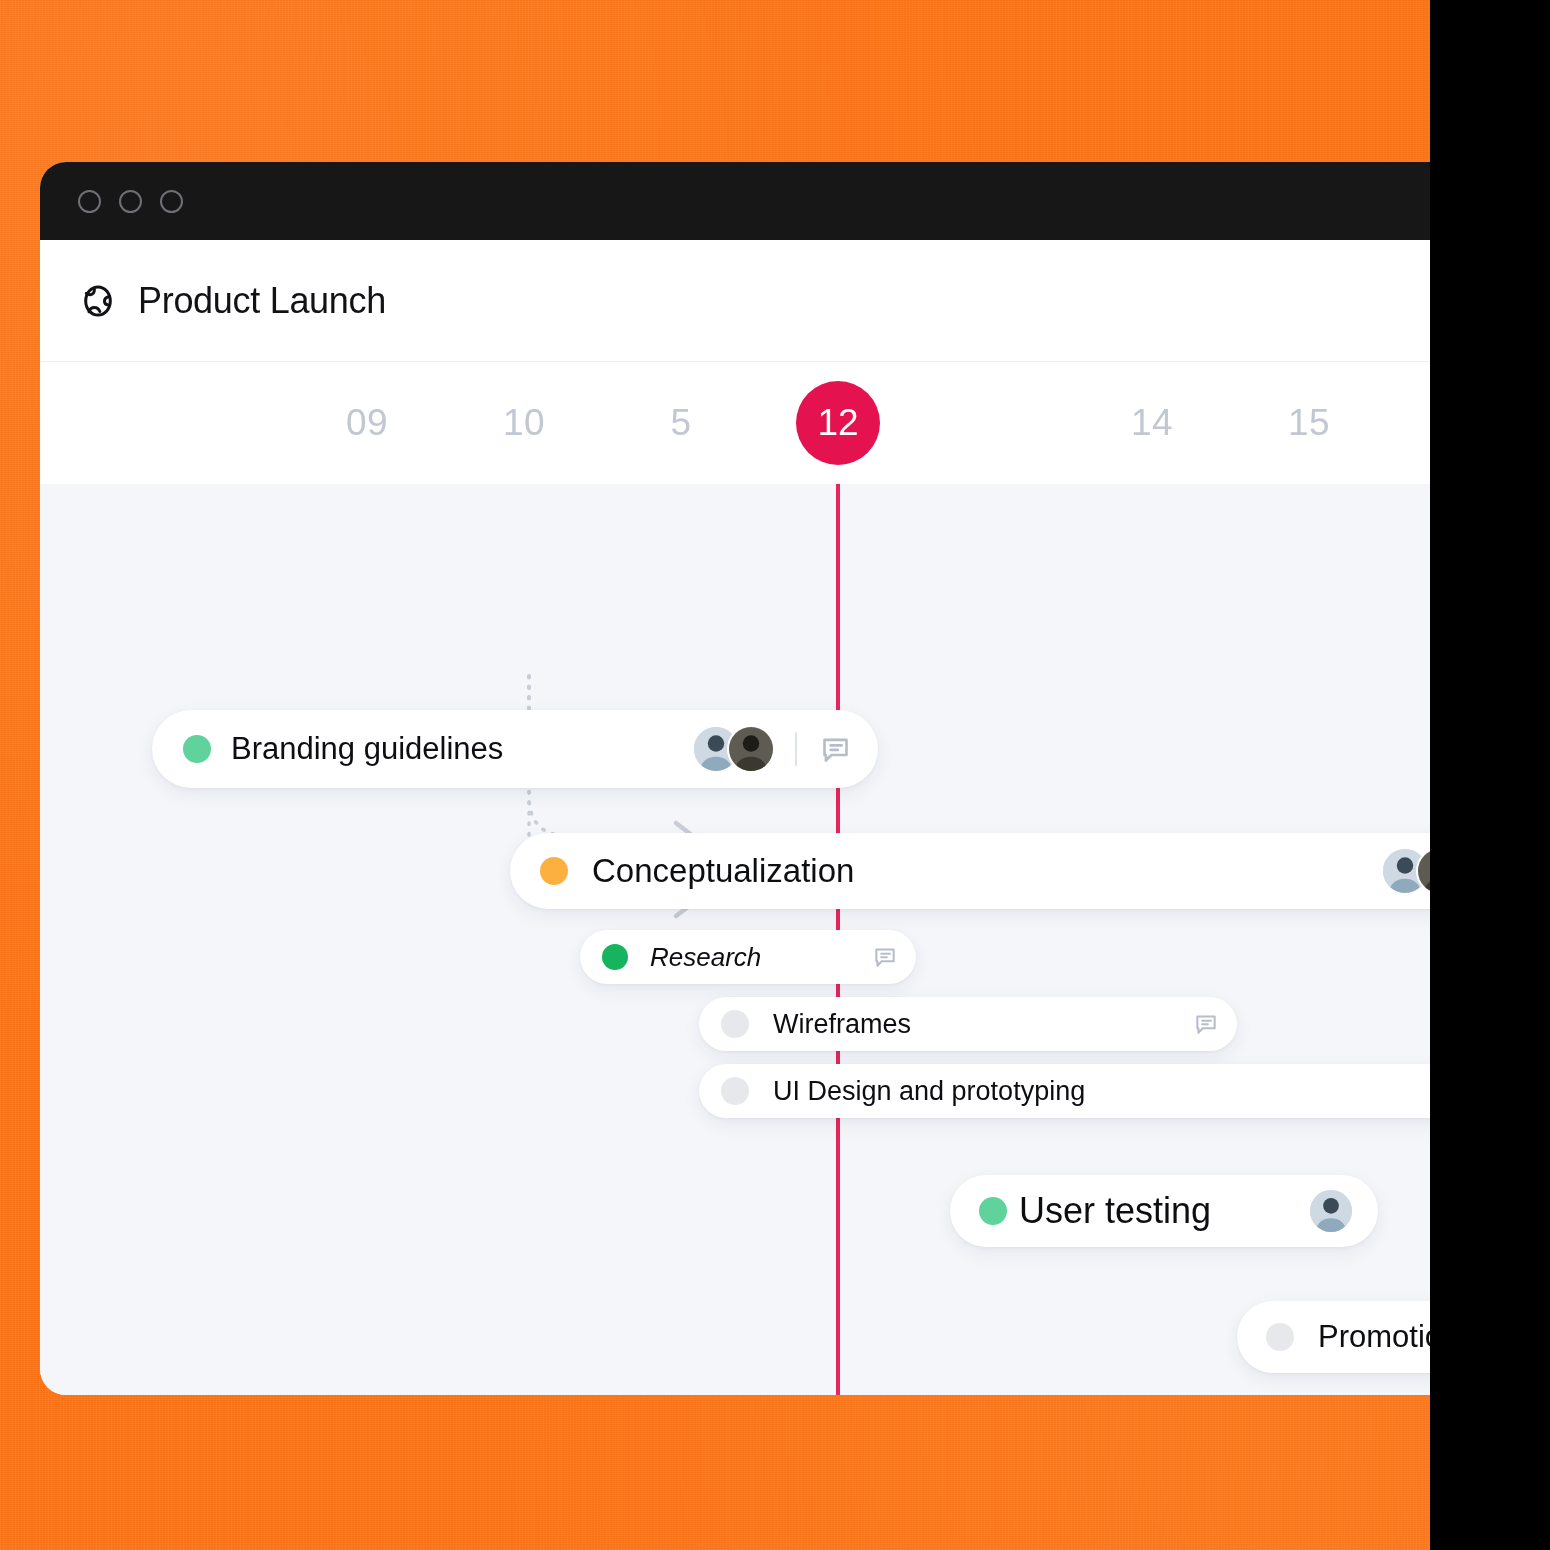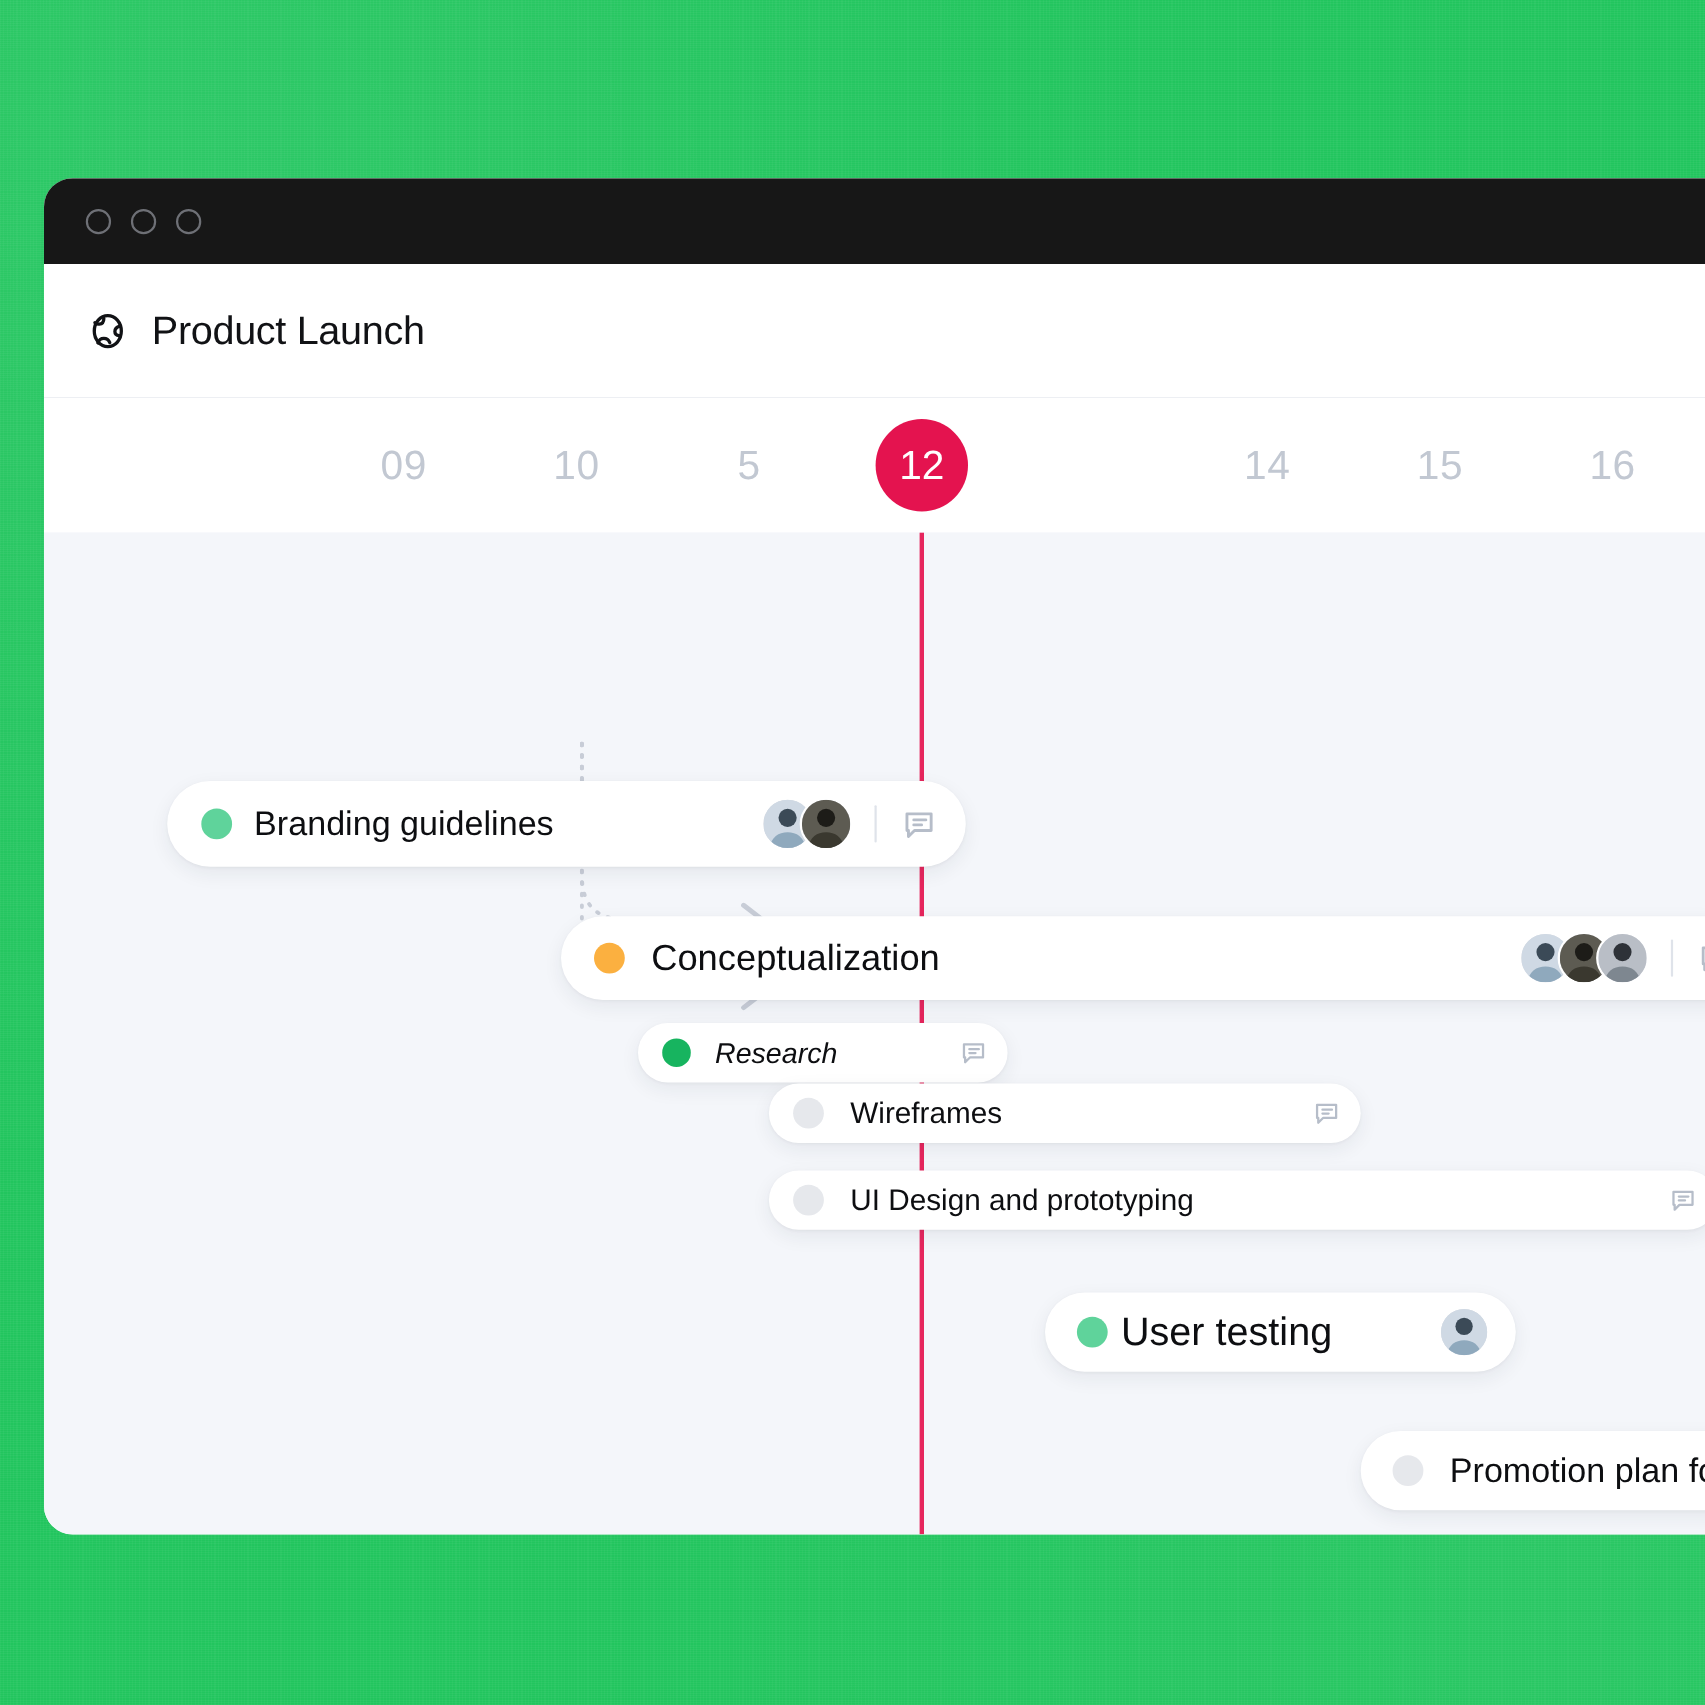--- a/index.html
+++ b/index.html
@@ -7,23 +7,23 @@
     padding: 0;
     width: 1550px;
     height: 1550px;
     overflow: hidden;
     font-family: "Liberation Sans", sans-serif;
     background: #000000;
   }
 
   #root {
     position: relative;
-    width: 1550px;
+    width: 1430px;
     height: 1550px;
-    background: #22c55e;
+    background: #f97316;
     overflow: hidden;
   }
 
   
   .noise {
     position: absolute;
     inset: 0;
     background-image:
       repeating-linear-gradient(0deg, rgba(255,255,255,0.035) 0 1px, rgba(0,0,0,0) 1px 2px),
       repeating-linear-gradient(90deg, rgba(255,255,255,0.03) 0 1px, rgba(0,0,0,0) 1px 3px),
@@ -321,21 +321,21 @@
           <span class="bar-title" style="font-size: 26px; margin-left: 22px; font-style: italic;">Research</span>
           <span class="spacer"></span>
           <span style="margin-left: 0px;">
             <svg class="comment-icon" viewBox="0 0 24 24" width="26" height="26" fill="none" stroke="#b6bdc9" stroke-width="1.9" stroke-linecap="round" stroke-linejoin="round">
               <path d="M4 5h16v11H9l-4 4v-4H4z"></path>
               <path d="M8.5 9h8"></path>
               <path d="M8.5 12.3h5.2"></path>
             </svg>
           </span>
         </div>
-        <div class="bar" style="left: 659px; top: 501px; width: 538px; height: 54px; padding: 0px 18px 0px 22px;">
+        <div class="bar" style="left: 659px; top: 513px; width: 538px; height: 54px; padding: 0px 18px 0px 22px;">
           <span class="status-dot" style="width: 28px; height: 28px; background: rgb(230, 232, 236);"></span>
           <span class="bar-title" style="font-size: 27px; margin-left: 24px;">Wireframes</span>
           <span class="spacer"></span>
           <span style="margin-left: 0px;">
             <svg class="comment-icon" viewBox="0 0 24 24" width="26" height="26" fill="none" stroke="#b6bdc9" stroke-width="1.9" stroke-linecap="round" stroke-linejoin="round">
               <path d="M4 5h16v11H9l-4 4v-4H4z"></path>
               <path d="M8.5 9h8"></path>
               <path d="M8.5 12.3h5.2"></path>
             </svg>
           </span>

